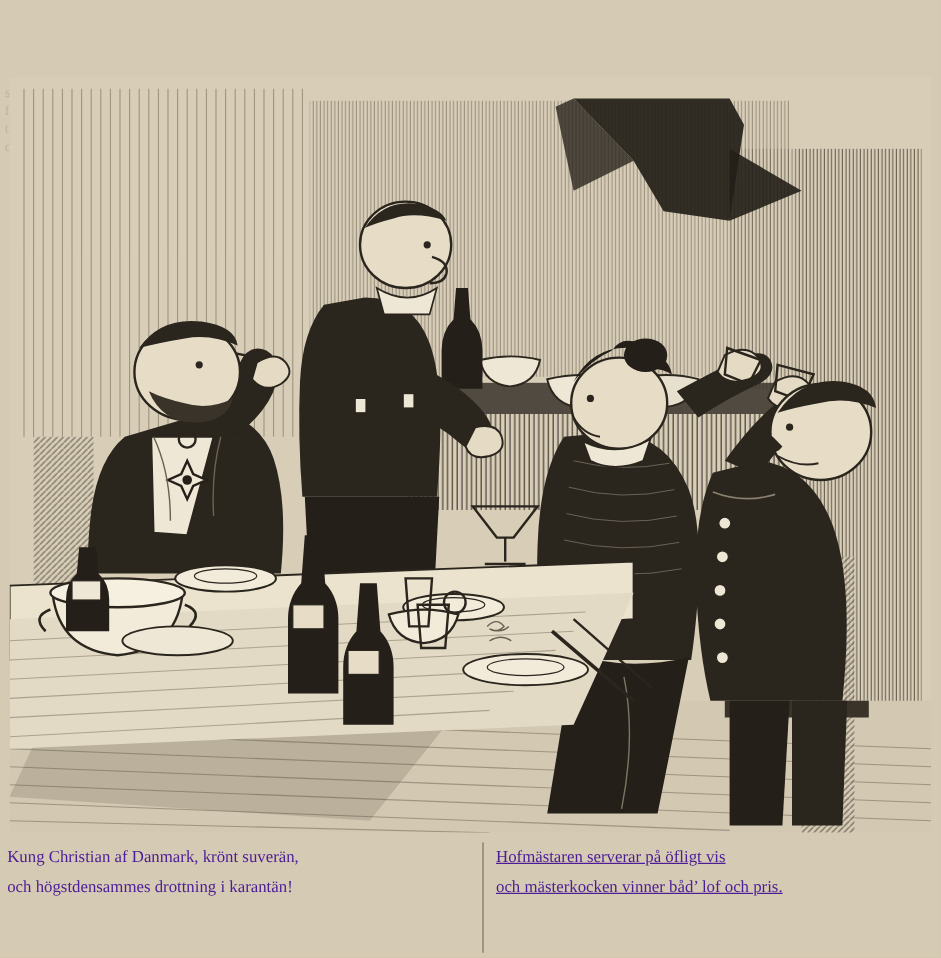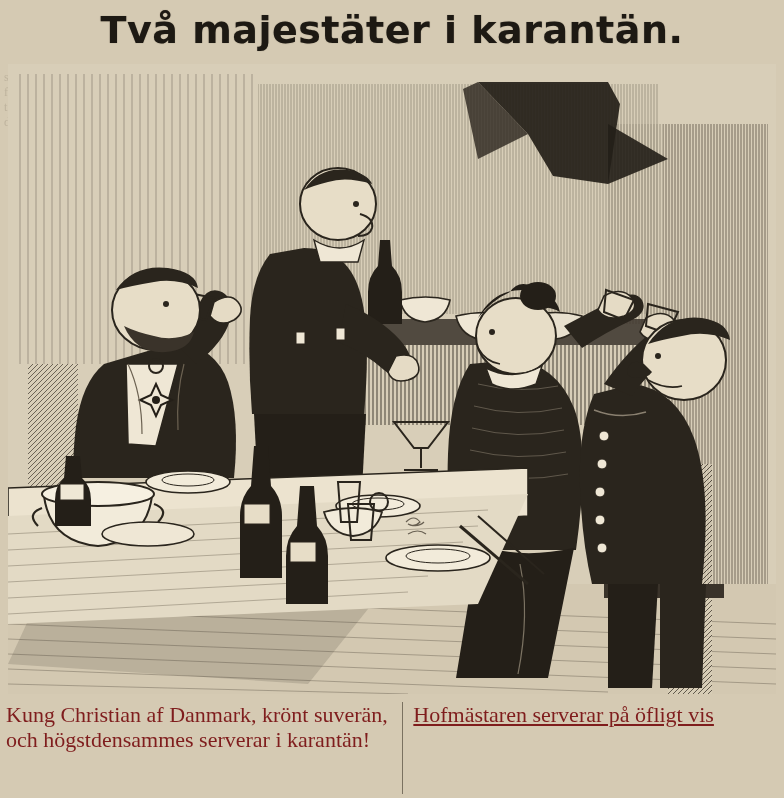--- a/index.html
+++ b/index.html
@@ -64,25 +64,25 @@
     position: absolute;
     left: 6px;
     top: 702px;
     width: 772px;
     height: 92px;
     display: flex;
     gap: 0;
   }
   .caption .col {
     font-family: "Liberation Serif", serif;
-    font-size: 22px;
+    font-size: 14px;
     line-height: 25px;
     text-align: justify;
     text-justify: inter-word;
-    color: #7f1d1d;
+    color: #4c1d95;
   }
   .caption .col.left {
     width: 392px;
     padding-right: 10px;
     border-right: 1px solid #7a7160;
   }
   .caption .col.right {
     width: 370px;
     padding-left: 10px;
     text-decoration: underline;
@@ -99,21 +99,20 @@
 första
 till
 den</div>
   <div class="bleed mid">ning
 kom
 sitt</div>
   <div class="bleed right">och att en
 det
 som hans</div>
 
-  <div class="headline">Två majestäter i karantän.</div>
 
   <div class="engraving">
     <svg width="768" height="630" viewBox="0 0 768 630" xmlns="http://www.w3.org/2000/svg">
       <defs>
         <pattern id="hatchV" width="4" height="4" patternUnits="userSpaceOnUse">
           <rect width="4" height="4" fill="#d8ceb8"></rect>
           <line x1="1" y1="0" x2="1" y2="4" stroke="#3a332a" stroke-width="1.1"></line>
         </pattern>
         <pattern id="hatchVfine" width="3" height="3" patternUnits="userSpaceOnUse">
           <rect width="3" height="3" fill="#d8ceb8"></rect>
@@ -352,20 +351,21 @@
       <g opacity="0.8" fill="none" stroke="#4a4236" stroke-width="1.2">
         <path d="M398,458 q8,-8 14,0 q-6,6 -12,2 q10,4 16,-2"></path>
         <path d="M400,470 q10,-6 18,0"></path>
       </g>
     </svg>
   </div>
 
   <div class="caption">
     <div class="col left clipline">
       <p>Kung Christian af Danmark, krönt suverän,</p>
-      <p>och högstdensammes serverar i karantän!</p>
+      <p>och högstdensammes drottning i karantän!</p>
     </div>
     <div class="col right clipline">
       <p>Hofmästaren serverar på öfligt vis</p>
+      <p>och mästerkocken vinner båd’ lof och pris.</p>
     </div>
   </div>
 
 </div>
 
 </body></html>

